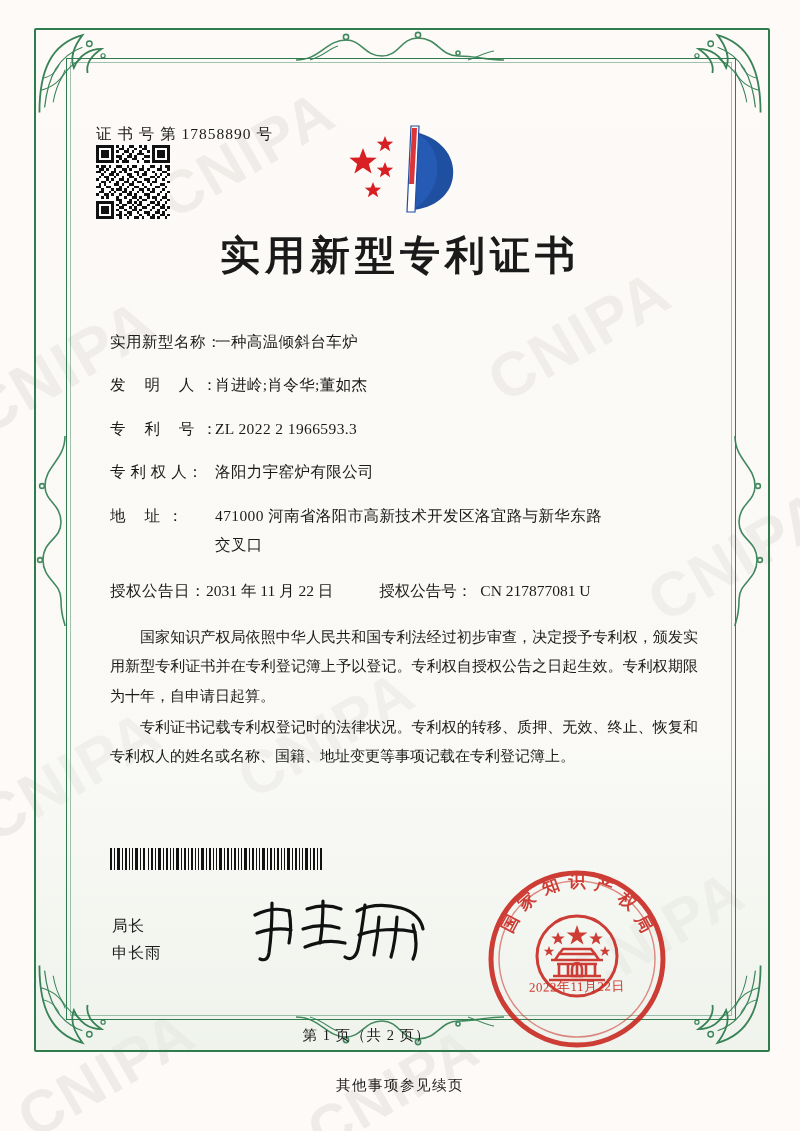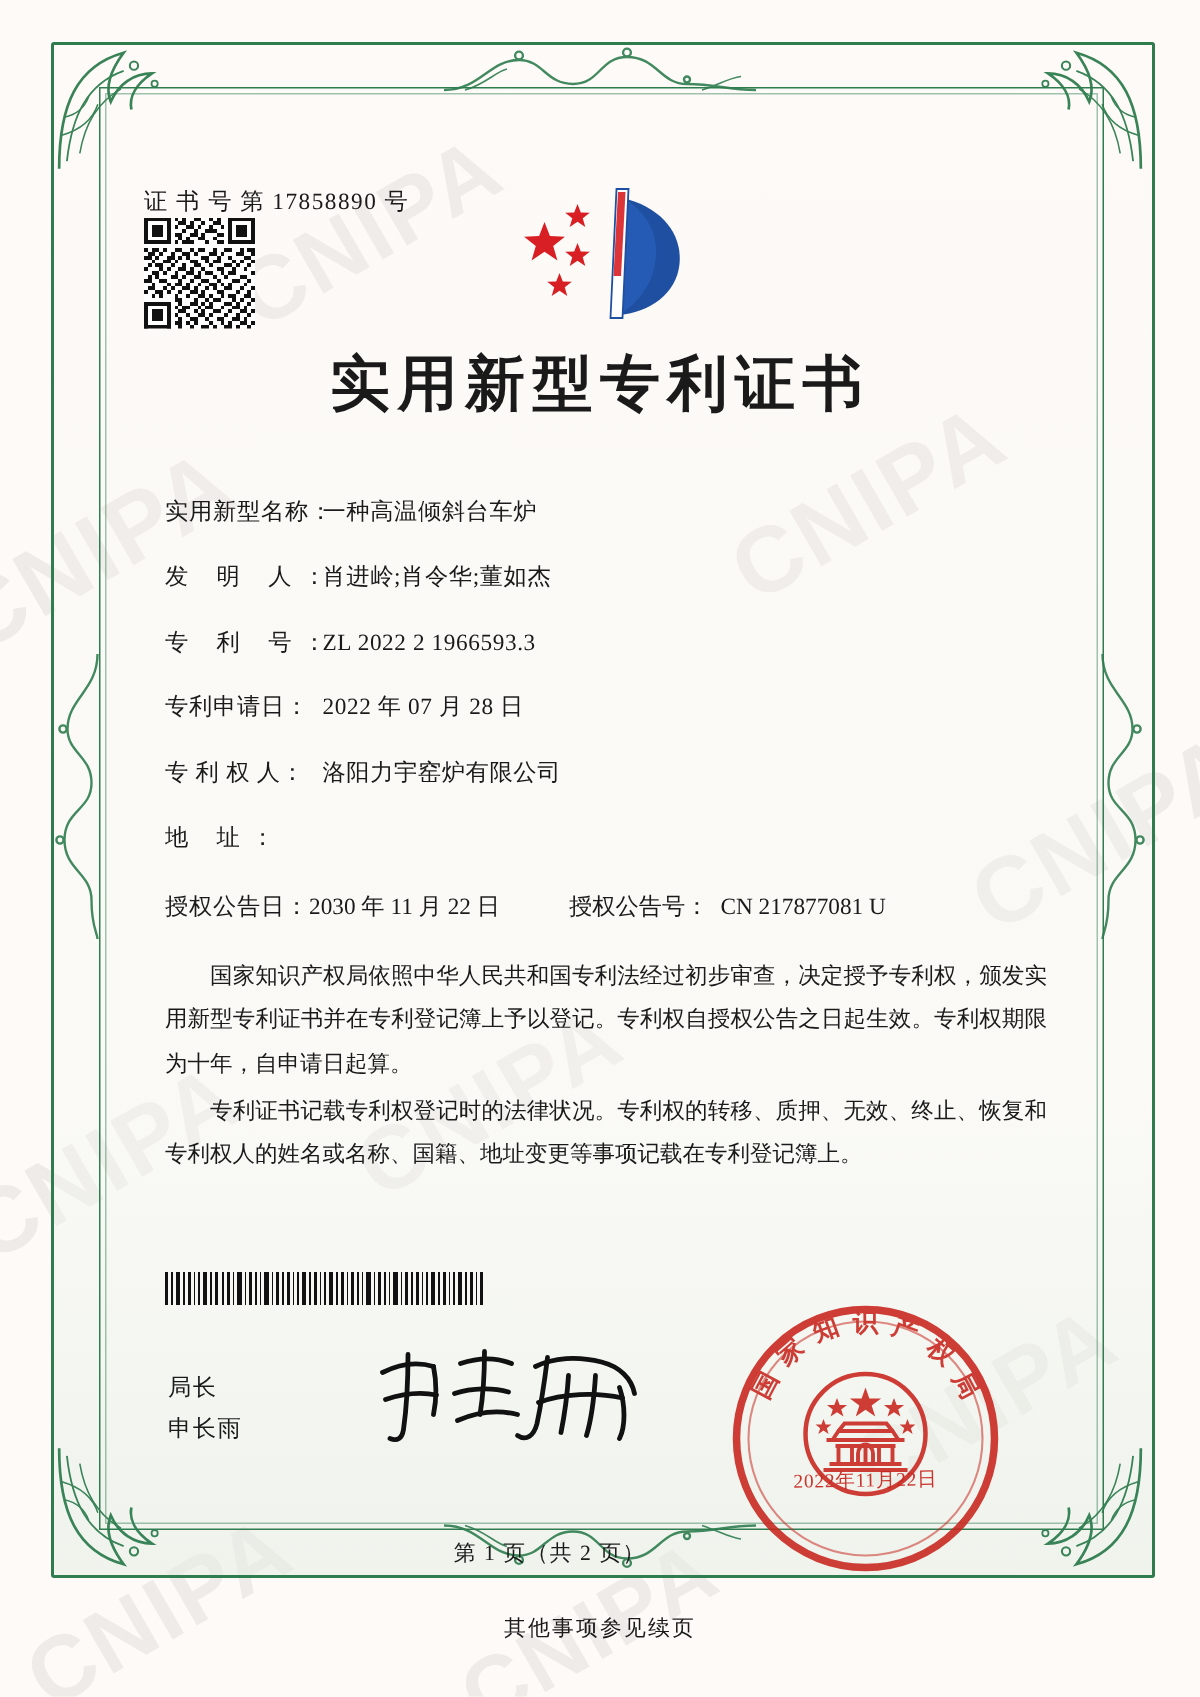--- a/index.html
+++ b/index.html
@@ -608,37 +608,37 @@
       <div class="field">
         <div class="f-label sp"><span>发 明 人</span><span>：</span></div>
         <div class="f-value">肖进岭;肖令华;董如杰</div>
       </div>
 
       <div class="field">
         <div class="f-label sp"><span>专 利 号</span><span>：</span></div>
         <div class="f-value">ZL 2022 2 1966593.3</div>
       </div>
 
-      <div class="field">
-        <div class="f-label"><span>专利申请日</span><span>：</span></div>
-        <div class="f-value">2022 年 07 月 28 日</div>
-      </div>
 
       <div class="field">
         <div class="f-label"><span>专 利 权 人</span><span>：</span></div>
         <div class="f-value">洛阳力宇窑炉有限公司</div>
       </div>
 
       <div class="field">
         <div class="f-label sp"><span>地 址</span><span>：</span></div>
+        <div class="f-value">
+          <span class="ind">471000  河南省洛阳市高新技术开发区洛宜路与新华东路</span>
+          <span class="ind">交叉口</span>
+        </div>
       </div>
 
       <div class="field inline2">
         <div class="f-label" style="width:auto;flex:0 0 auto;">授权公告日：</div>
-        <div>2030 年 11 月 22 日</div>
+        <div>2031 年 11 月 22 日</div>
         <div class="f-label2">授权公告号：</div>
         <div>CN 217877081 U</div>
       </div>
     </div>
 
     <div class="paras">
       <p>国家知识产权局依照中华人民共和国专利法经过初步审查，决定授予专利权，颁发实用新型专利证书并在专利登记簿上予以登记。专利权自授权公告之日起生效。专利权期限为十年，自申请日起算。</p>
       <p>专利证书记载专利权登记时的法律状况。专利权的转移、质押、无效、终止、恢复和专利权人的姓名或名称、国籍、地址变更等事项记载在专利登记簿上。</p>
     </div>
   </div>

